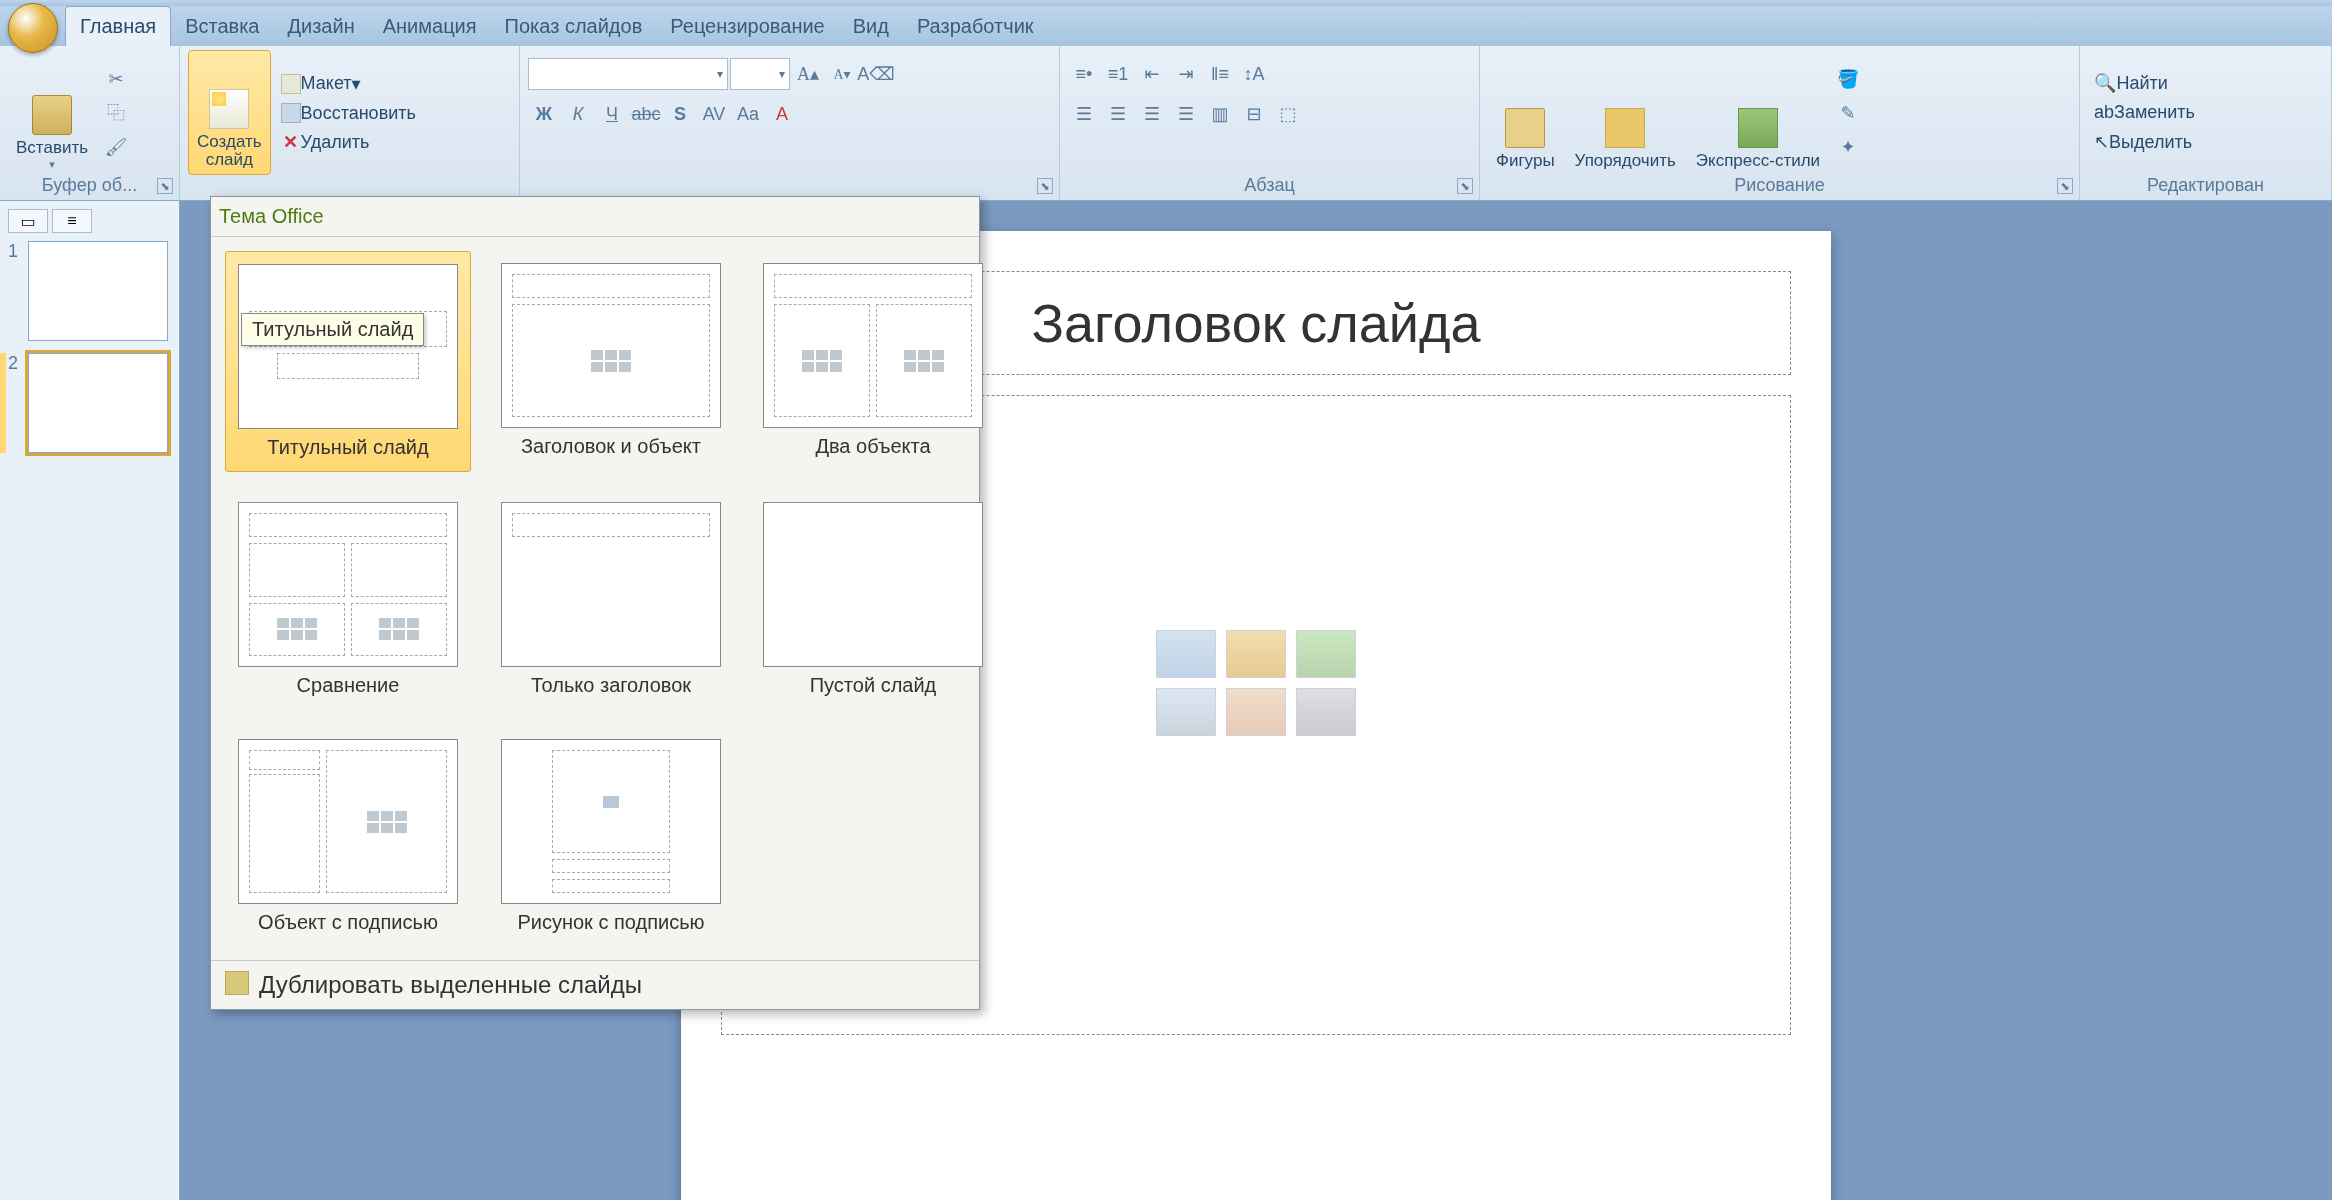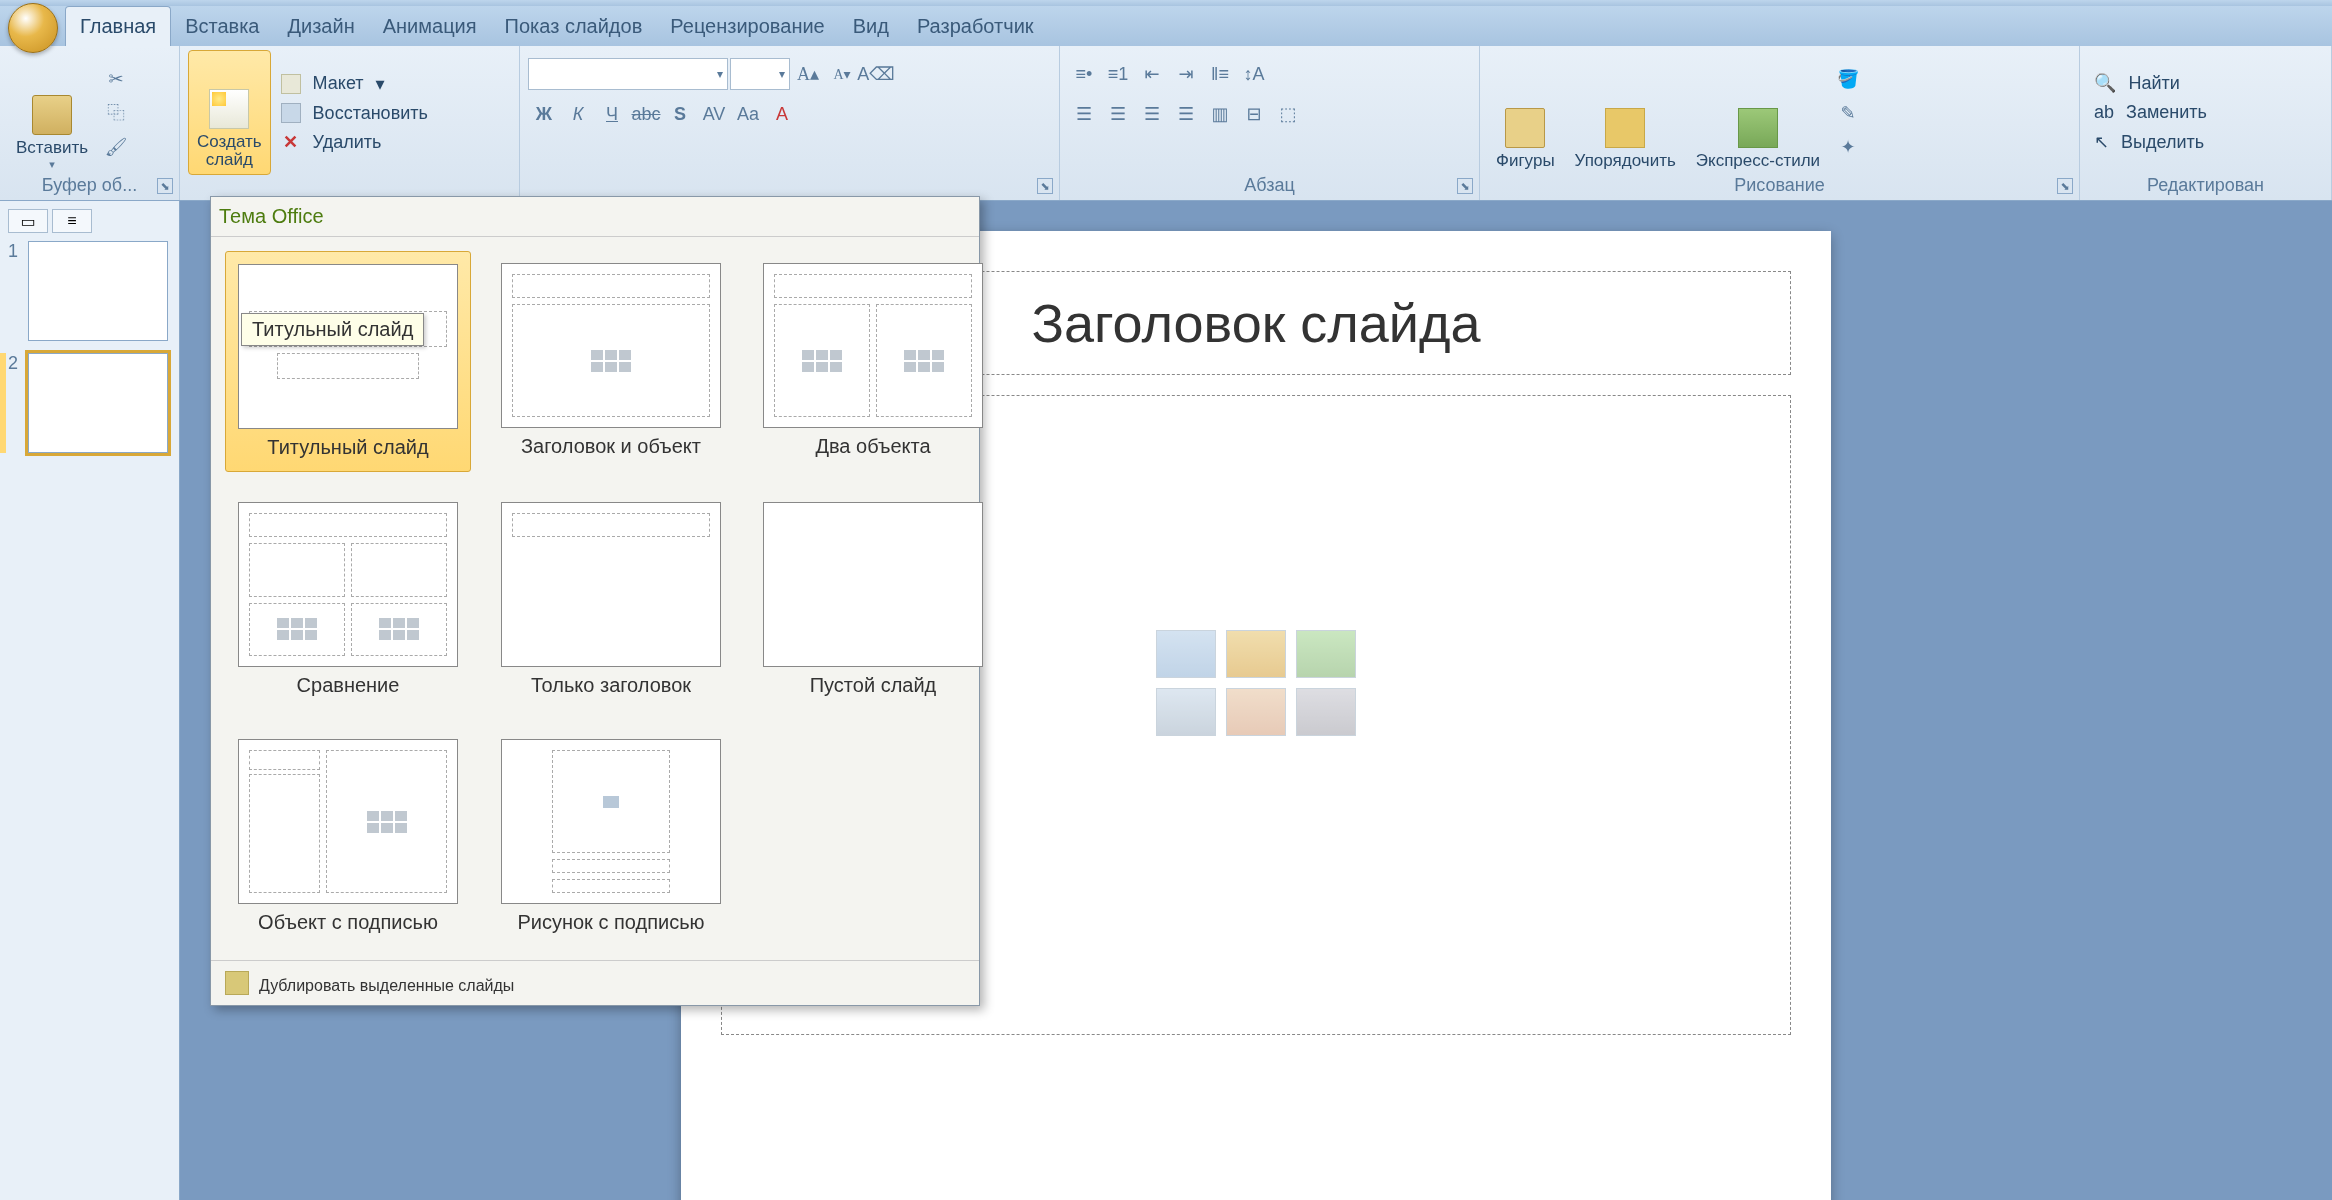--- a/index.html
+++ b/index.html
@@ -19,21 +19,21 @@
 .group { border-right: 1px solid #b8cce0; display: flex; flex-direction: column; position: relative; padding: 4px 8px 0; }
 .group-label { position: absolute; bottom: 4px; left: 0; right: 0; text-align: center; font-size: 18px; color: #5a7a9a; }
 .group-dialog { position: absolute; bottom: 6px; right: 6px; width: 16px; height: 16px; border: 1px solid #8aa8c8; font-size: 11px; text-align: center; color: #5a7a9a; line-height: 14px; }
 .group-body { display: flex; gap: 4px; height: 125px; }
 
 .big-btn { display: flex; flex-direction: column; align-items: center; justify-content: flex-end; padding: 4px 8px; border-radius: 4px; cursor: pointer; min-width: 70px; }
 .big-btn.highlighted { background: linear-gradient(#ffe9a8,#ffd873); border: 1px solid #d8a838; }
 .big-btn .icon { width: 40px; height: 40px; margin-bottom: 4px; }
 .big-btn .label { font-size: 17px; color: #2a4a6a; text-align: center; line-height: 1.1; }
 
-.small-btn { display: flex; align-items: center; gap: 12px; padding: 3px 6px; cursor: pointer; border-radius: 3px; font-size: 18px; color: #2a4a6a; }
+.small-btn { display: flex; align-items: center; gap: 0; padding: 3px 6px; cursor: pointer; border-radius: 3px; font-size: 18px; color: #2a4a6a; }
 .small-btn .icon { width: 20px; height: 20px; }
 .col { display: flex; flex-direction: column; gap: 2px; justify-content: center; }
 
 .toolbar-btn { width: 32px; height: 32px; border: 1px solid transparent; border-radius: 3px; display: inline-flex; align-items: center; justify-content: center; cursor: pointer; color: #5a7a9a; font-size: 18px; }
 .toolbar-row { display: flex; gap: 2px; align-items: center; }
 .combo { height: 32px; border: 1px solid #a8bcd0; background: #fff; display: inline-flex; align-items: center; padding: 0 18px 0 6px; position: relative; }
 .combo::after { content: '▾'; position: absolute; right: 4px; color: #5a7a9a; font-size: 12px; }
 .combo.font { width: 200px; }
 .combo.size { width: 60px; }
 
@@ -68,21 +68,21 @@
 .ph { border: 1.5px dashed #aaa; }
 .ph.title-large { height: 36px; margin-top: 36px; }
 .ph.subtitle { height: 26px; margin: 0 28px; }
 .ph.header { height: 24px; }
 .ph.body { flex: 1; display:flex; align-items:center; justify-content:center; }
 .ph-row { display: flex; gap: 6px; flex: 1; }
 .mini-icons { display:grid; grid-template-columns:repeat(3,12px); gap:2px; }
 .mini-icons i { width:12px; height:10px; background:#c0c8d0; display:block; }
 .tooltip { position: absolute; background: #fefee8; border: 1px solid #888; padding: 4px 10px; font-size: 20px; color: #333; box-shadow: 2px 2px 4px rgba(0,0,0,.2); white-space:nowrap; z-index:5; }
 .gallery-footer { border-top: 1px solid #ccc; }
-.gallery-action { display: flex; align-items: flex-end; gap: 10px; padding: 10px 14px; font-size: 16px; color: #333; cursor: pointer; }
+.gallery-action { display: flex; align-items: flex-start; gap: 10px; padding: 10px 14px; font-size: 24px; color: #333; cursor: pointer; }
 .gallery-action .icon { width: 24px; height: 24px; background: #d8c878; border: 1px solid #b8a858; }
 
 
 .ico-paste { background: linear-gradient(#e8d088,#d0b060); border:1px solid #a88830; border-radius:3px; }
 .ico-slide { background: linear-gradient(#fff,#e8e8d8); border:1px solid #c8c8a8; position:relative; }
 .ico-slide::before { content:''; position:absolute; top:2px; left:2px; width:14px; height:14px; background:radial-gradient(#ffea88,#ffc838); }
 .ico-shape { background:#e8d088; border:1px solid #b89848; border-radius:2px; }
 </style>
 </head>
 <body>

